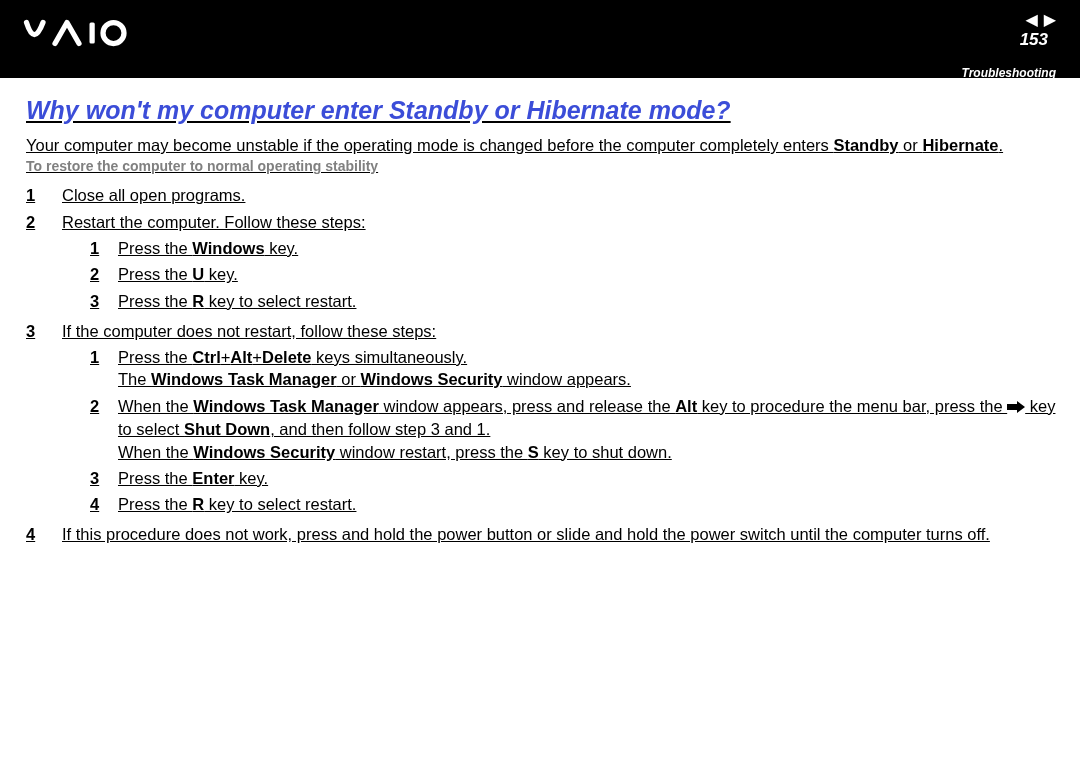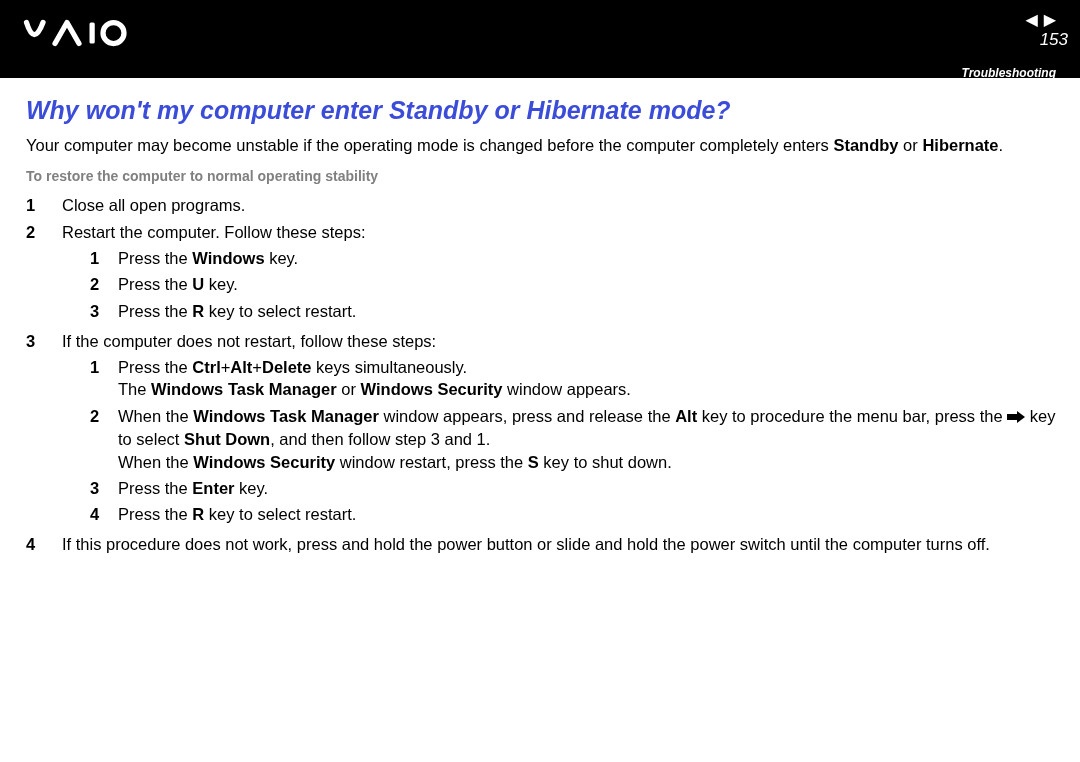--- a/index.html
+++ b/index.html
@@ -2,25 +2,25 @@
 <html><head>
 <meta charset="utf-8">
 <style>
   * { margin: 0; padding: 0; box-sizing: border-box; }
   body { width: 1080px; height: 762px; font-family: Arial, Helvetica, sans-serif; background: #fff; color: #000; }
   .header { background: #000; height: 78px; position: relative; }
   .logo { position: absolute; left: 20px; top: 14px; color: #fff; font-size: 38px; font-weight: bold; letter-spacing: 6px; font-family: Arial, sans-serif; }
   .logo svg { height: 30px; }
   .nav-arrows { position: absolute; right: 24px; top: 10px; color: #fff; display: flex; gap: 6px; }
   .nav-arrows span { font-size: 16px; cursor: pointer; }
-  .page-num { position: absolute; right: 12px; top: 30px; color: #fff; font-style: italic; font-weight: normal; font-size: 17px; }
+  .page-num { position: absolute; right: 32px; top: 30px; color: #fff; font-style: italic; font-weight: bold; font-size: 17px; }
   .section { position: absolute; right: 24px; top: 66px; color: #fff; font-style: italic; font-weight: bold; font-size: 12px; }
-  .content { padding: 18px 14px 0 26px; }
+  .content { padding: 18px 14px 0 26px; text-decoration: underline; }
   .title { color: #3b4dd8; font-style: italic; font-size: 25px; margin-bottom: 10px; }
-  .intro { font-size: 16.5px; line-height: 1.3; margin-bottom: 12px; }
+  .intro { font-size: 16.5px; line-height: 1.3; margin-bottom: 2px; }
   .subhead { color: #808080; font-size: 14px; margin-bottom: 10px; }
   ol.main { list-style: none; padding-left: 0; }
   ol.main > li { display: flex; font-size: 16.5px; line-height: 1.35; margin-bottom: 4px; }
   ol.main > li > .num { font-weight: bold; min-width: 28px; }
   ol.main > li > .body { flex: 1; margin-left: 8px; }
   ol.sub { list-style: none; padding-left: 0; margin-top: 4px; }
   ol.sub > li { display: flex; font-size: 16.5px; line-height: 1.35; margin-bottom: 4px; padding-left: 28px; }
   ol.sub > li > .num { font-weight: bold; min-width: 28px; }
   ol.sub > li > .body { flex: 1; }
   .b { font-weight: bold; }

